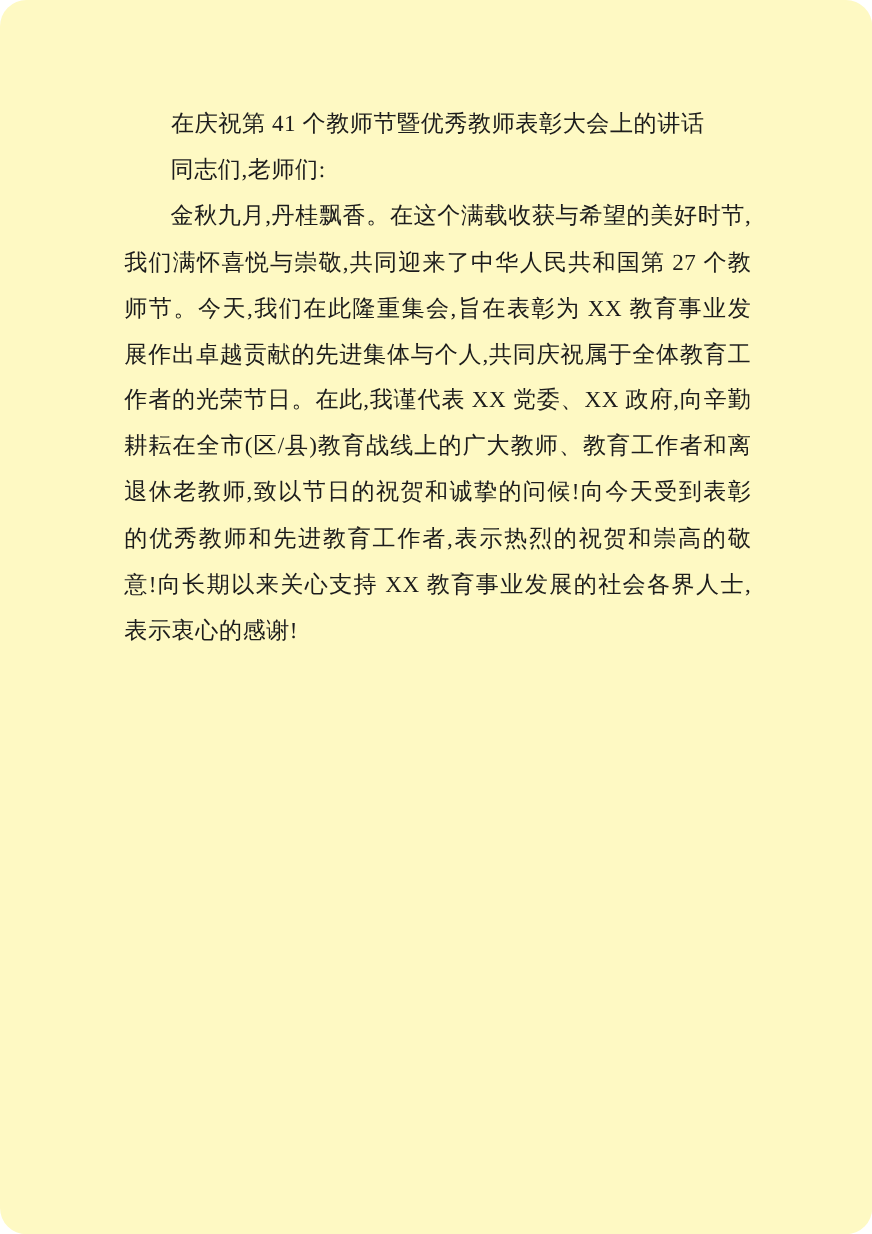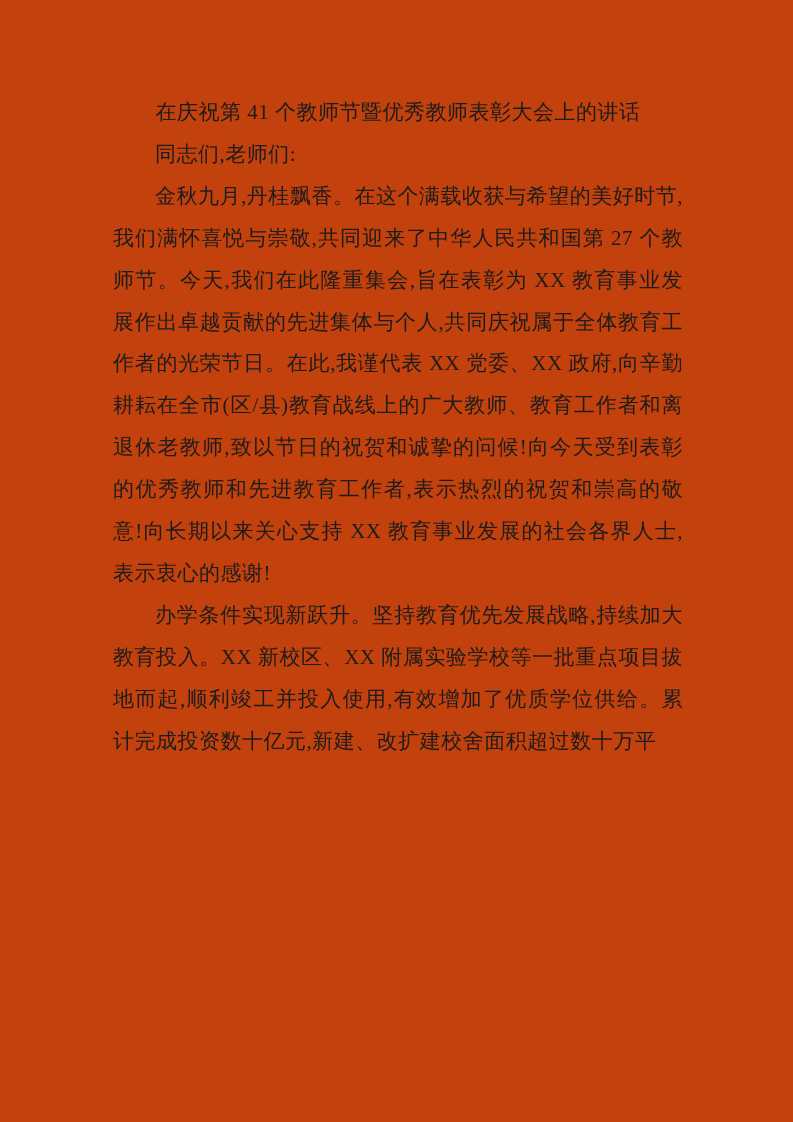--- a/index.html
+++ b/index.html
@@ -4,23 +4,24 @@
 <style>
   html, body {
     margin: 0;
     padding: 0;
     background: #ffffff;
   }
   .page {
     position: relative;
     width: 793px;
     height: 1122px;
-    background: #c2410c;
+    background: #fef9c3;
     overflow: hidden;
     font-family: "Liberation Serif", "DejaVu Serif", serif;
+    border-radius: 24px;
   }
   .doc {
     position: absolute;
     left: 113px;
     top: 92px;
     width: 570px;
     font-size: 21px;
     line-height: 41.9px;
     color: #1c1c1c;
     text-align: justify;
@@ -45,15 +46,14 @@
   }
 </style>
 </head>
 <body>
 
 <div class="page">
   <div class="doc">
     <h1 class="title">在庆祝第 41 个教师节暨优秀教师表彰大会上的讲话</h1>
     <p class="para">同志们,老师们:</p>
     <p class="para">金秋九月,丹桂飘香。在这个满载收获与希望的美好时节,我们满怀喜悦与崇敬,共同迎来了中华人民共和国第 27 个教师节。今天,我们在此隆重集会,旨在表彰为 XX 教育事业发展作出卓越贡献的先进集体与个人,共同庆祝属于全体教育工作者的光荣节日。在此,我谨代表 XX 党委、XX 政府,向辛勤耕耘在全市(区/县)教育战线上的广大教师、教育工作者和离退休老教师,致以节日的祝贺和诚挚的问候!向今天受到表彰的优秀教师和先进教育工作者,表示热烈的祝贺和崇高的敬意!向长期以来关心支持 XX 教育事业发展的社会各界人士,表示衷心的感谢!</p>
-    <p class="para">办学条件实现新跃升。坚持教育优先发展战略,持续加大教育投入。XX 新校区、XX 附属实验学校等一批重点项目拔地而起,顺利竣工并投入使用,有效增加了优质学位供给。累计完成投资数十亿元,新建、改扩建校舍面积超过数十万平</p>
   </div>
 </div>
 
 </body></html>

